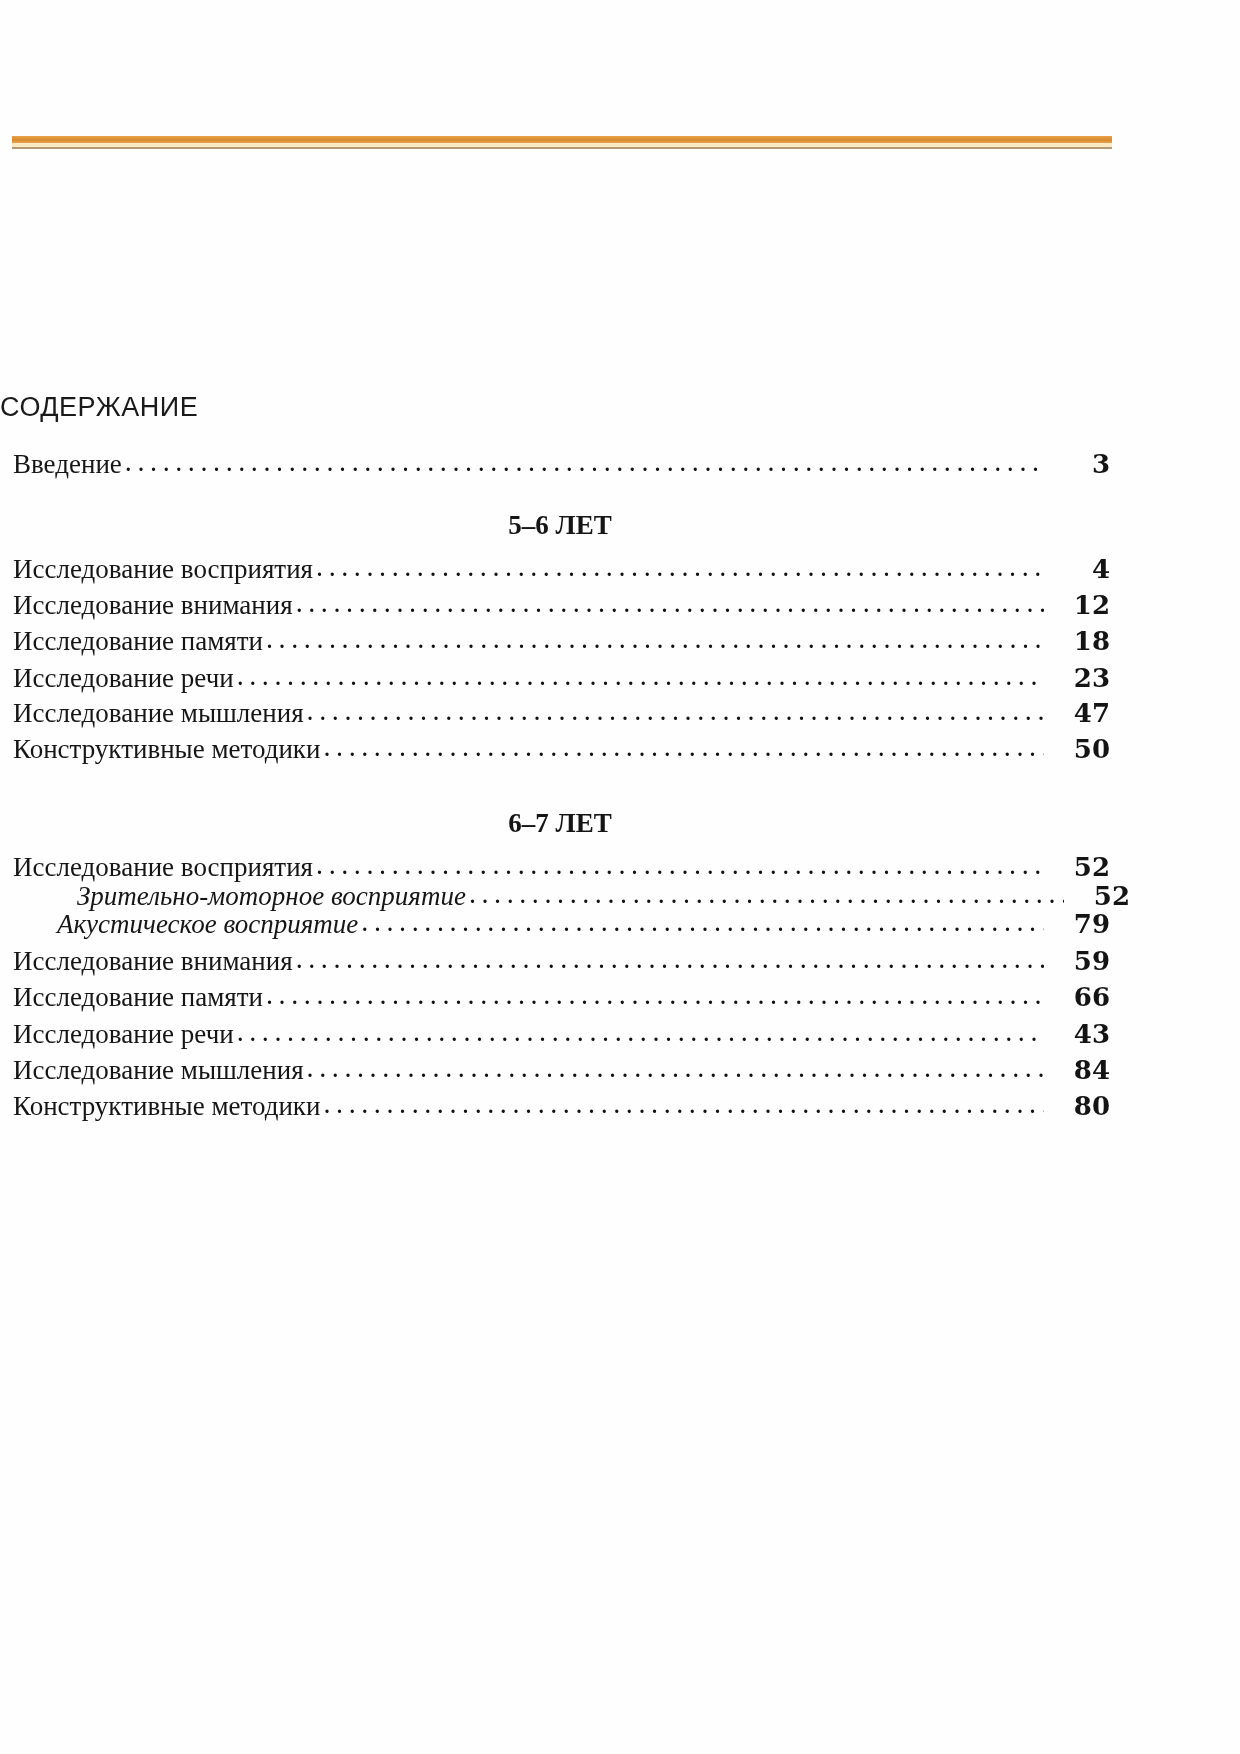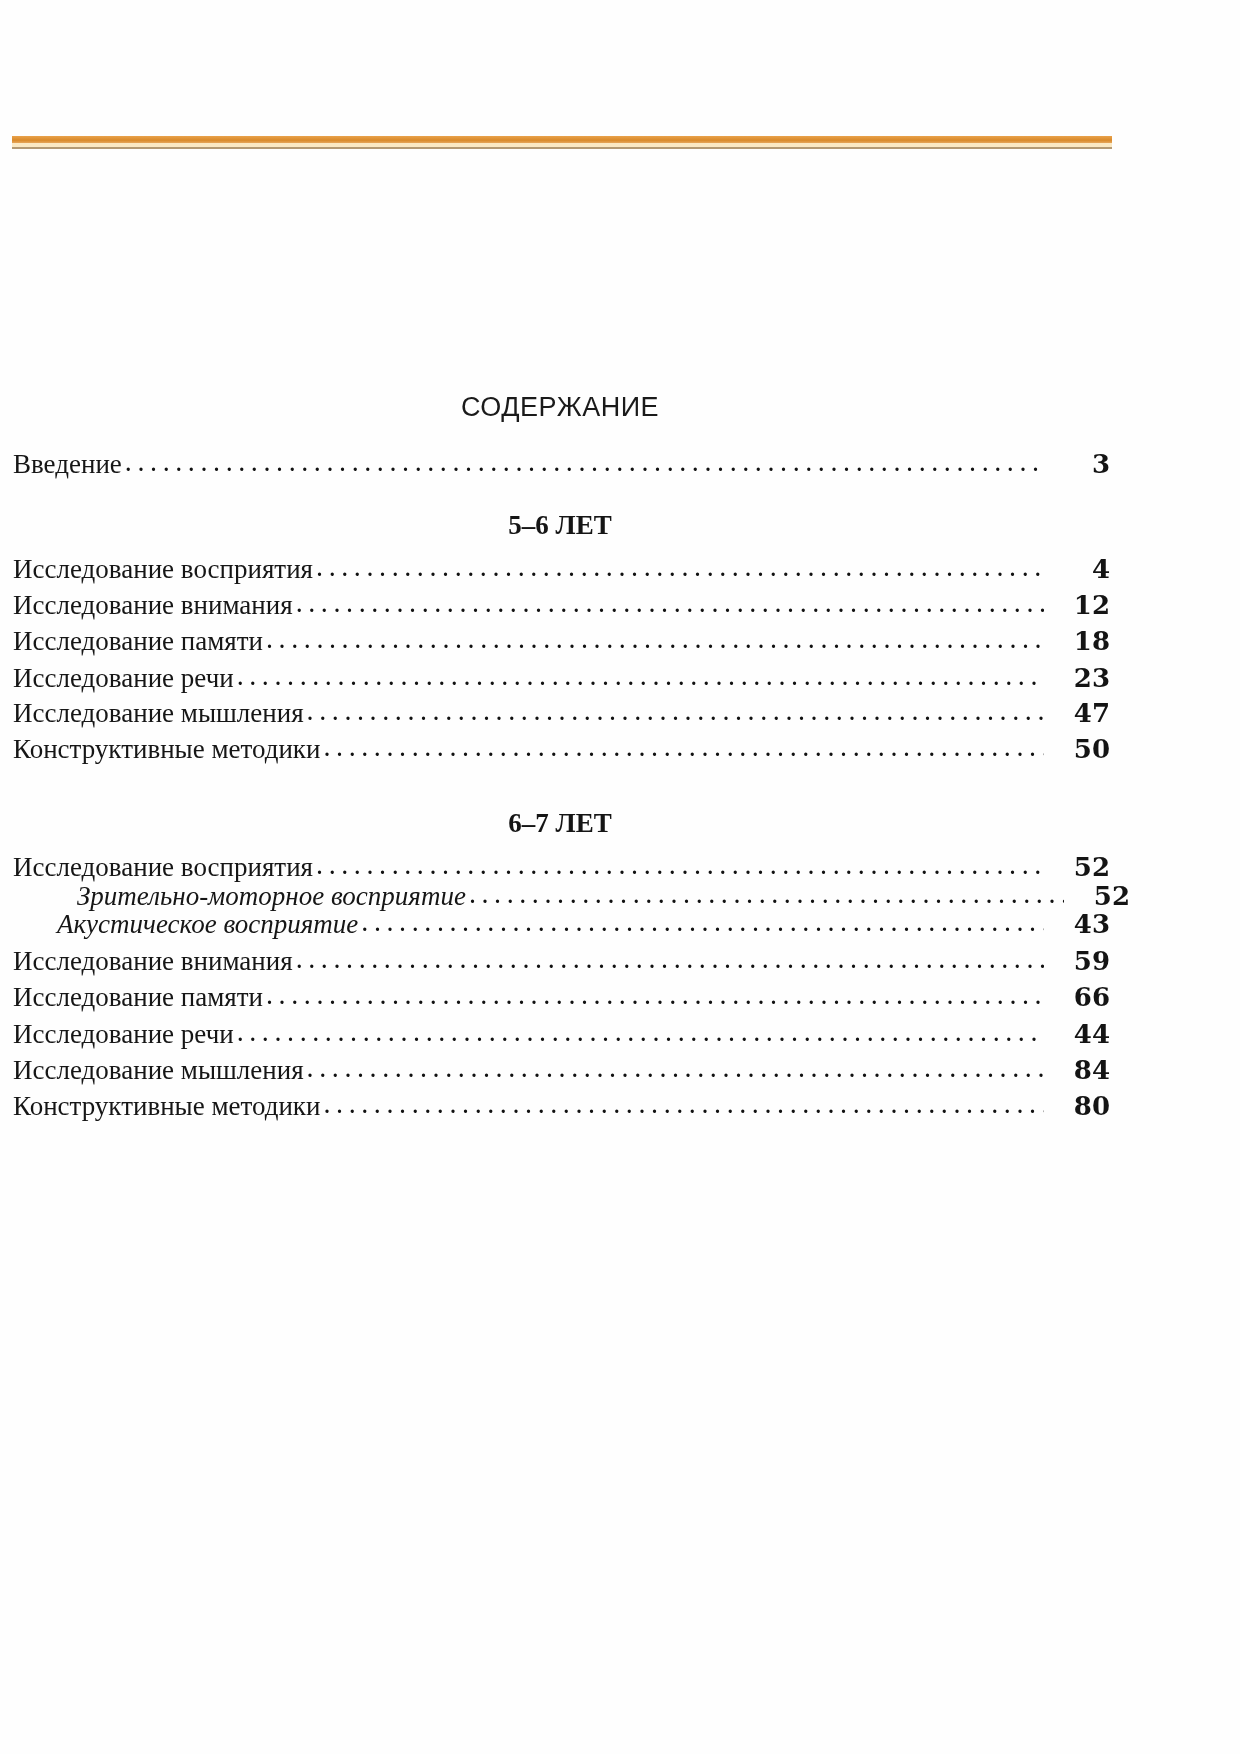--- a/index.html
+++ b/index.html
@@ -42,21 +42,21 @@
       left: 0; right: 0;
       top: 11px;
       height: 2px;
       background: #b49a74;
     }
     .title {
       position: absolute;
       top: 392px;
       left: 0;
       width: 1120px;
-      text-align: center;
+      text-align: left;
       font-family: "Liberation Sans", "DejaVu Sans", sans-serif;
       font-size: 27px;
       letter-spacing: 0.5px;
       color: #1a1a1a;
     }
     .heading {
       position: absolute;
       left: 0;
       width: 1120px;
       text-align: center;
@@ -168,36 +168,36 @@
   <span class="page">52</span>
 </div>
 <div class="entry sub" style="top:879px;margin-left:20px;">
   <span class="label">Зрительно-моторное восприятие</span>
   <span class="leader"></span>
   <span class="page">52</span>
 </div>
 <div class="entry sub" style="top:907px;">
   <span class="label">Акустическое восприятие</span>
   <span class="leader"></span>
-  <span class="page">43</span>
+  <span class="page">79</span>
 </div>
 <div class="entry" style="top:944px;">
   <span class="label">Исследование внимания</span>
   <span class="leader"></span>
   <span class="page">59</span>
 </div>
 <div class="entry" style="top:980px;">
   <span class="label">Исследование памяти</span>
   <span class="leader"></span>
   <span class="page">66</span>
 </div>
 <div class="entry" style="top:1017px;">
   <span class="label">Исследование речи</span>
   <span class="leader"></span>
-  <span class="page">44</span>
+  <span class="page">43</span>
 </div>
 <div class="entry" style="top:1053px;">
   <span class="label">Исследование мышления</span>
   <span class="leader"></span>
   <span class="page">84</span>
 </div>
 <div class="entry" style="top:1089px;">
   <span class="label">Конструктивные методики</span>
   <span class="leader"></span>
   <span class="page">80</span>

